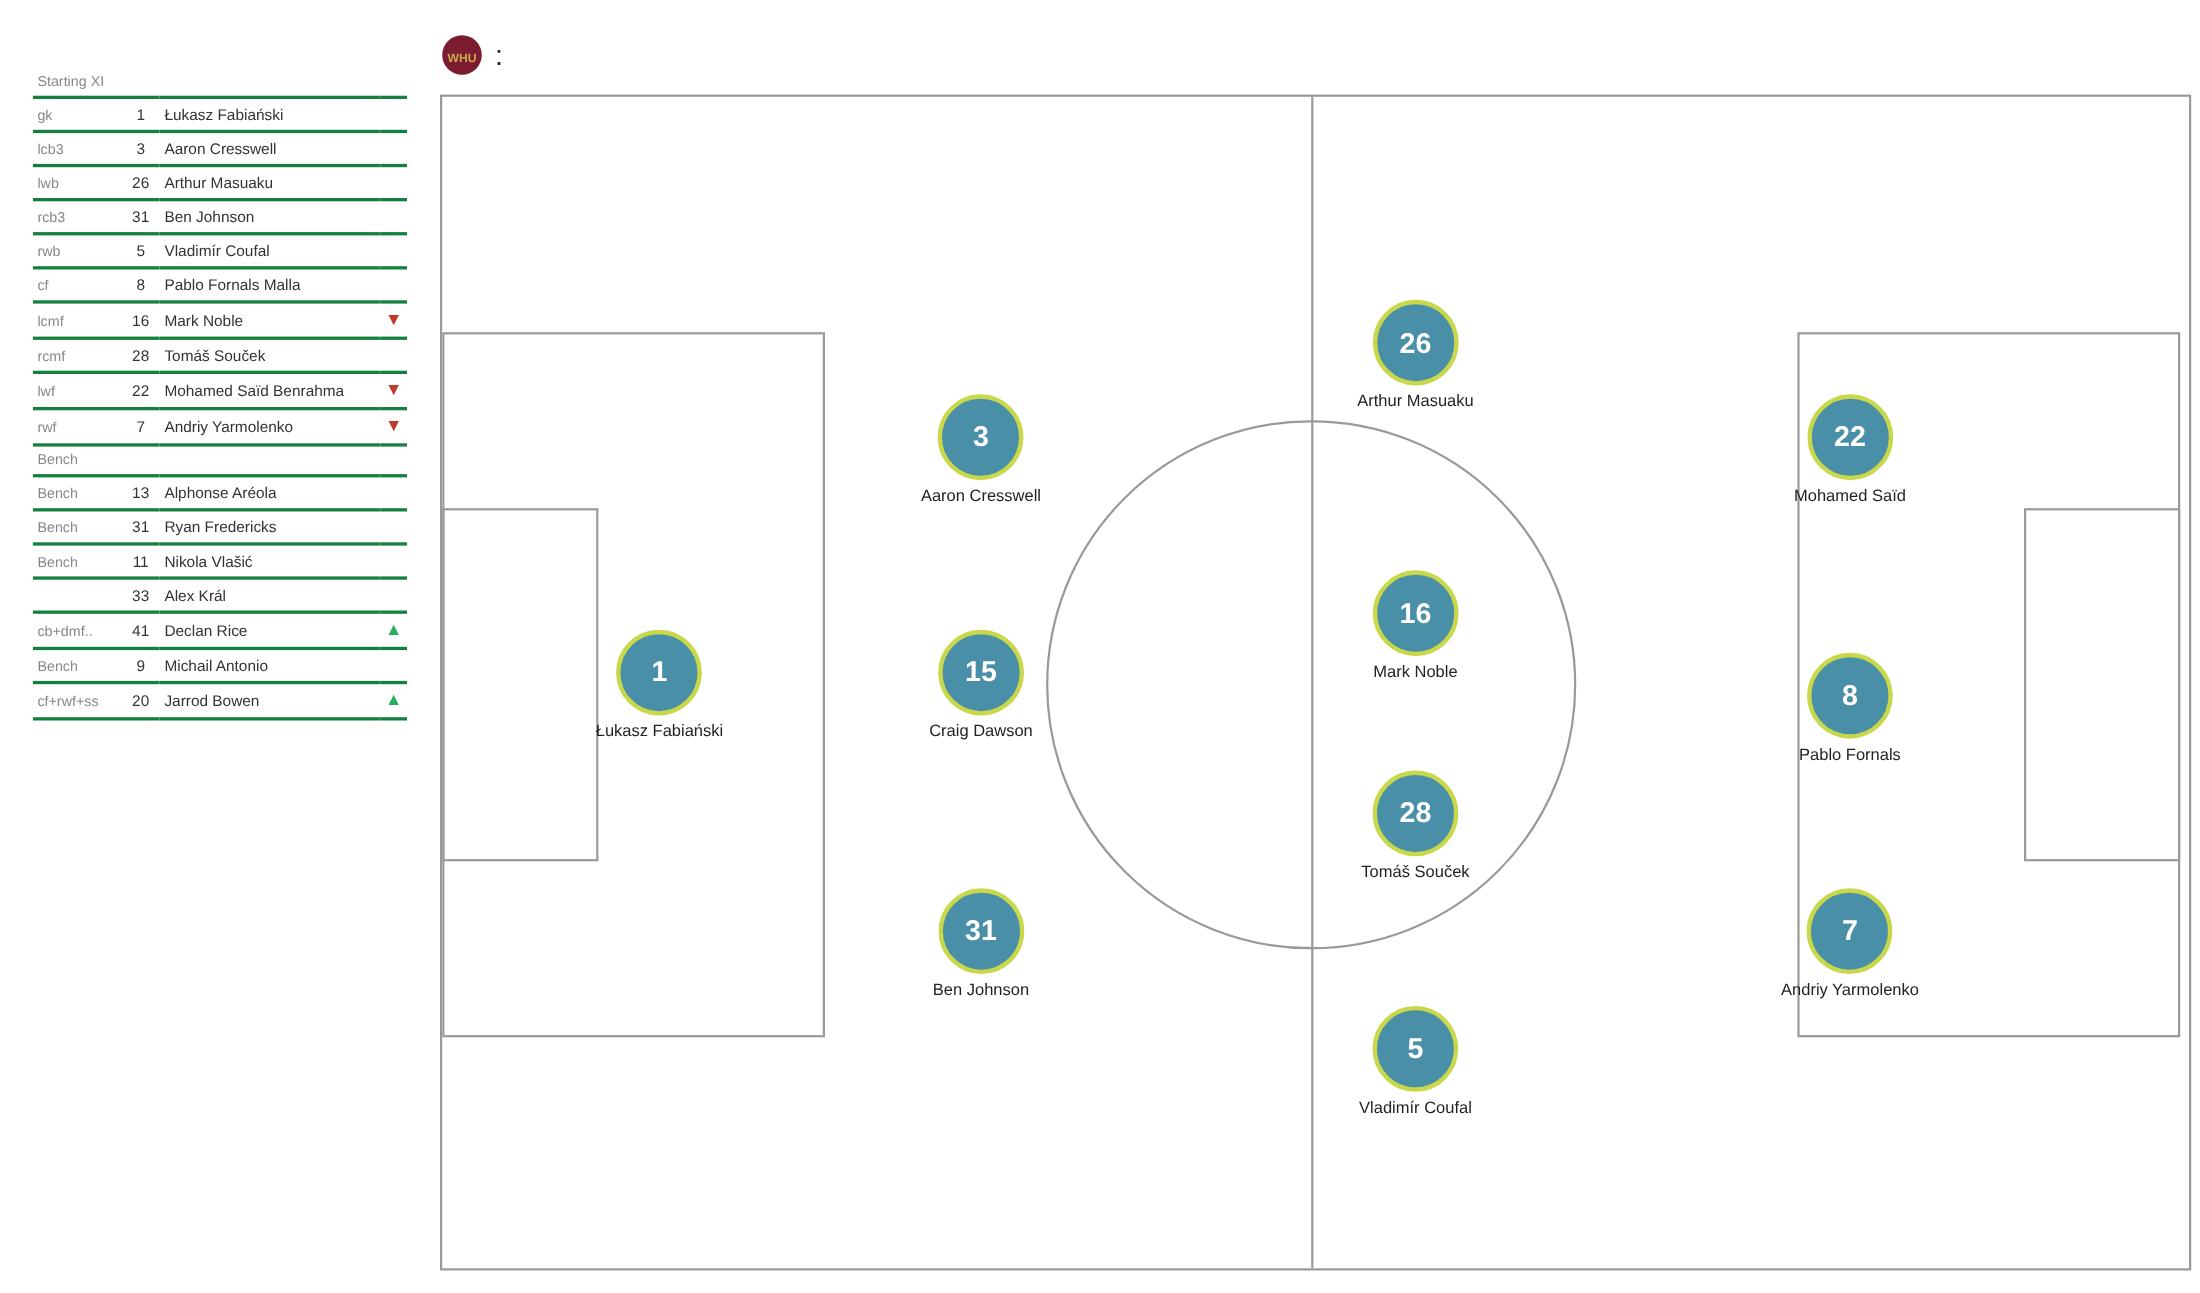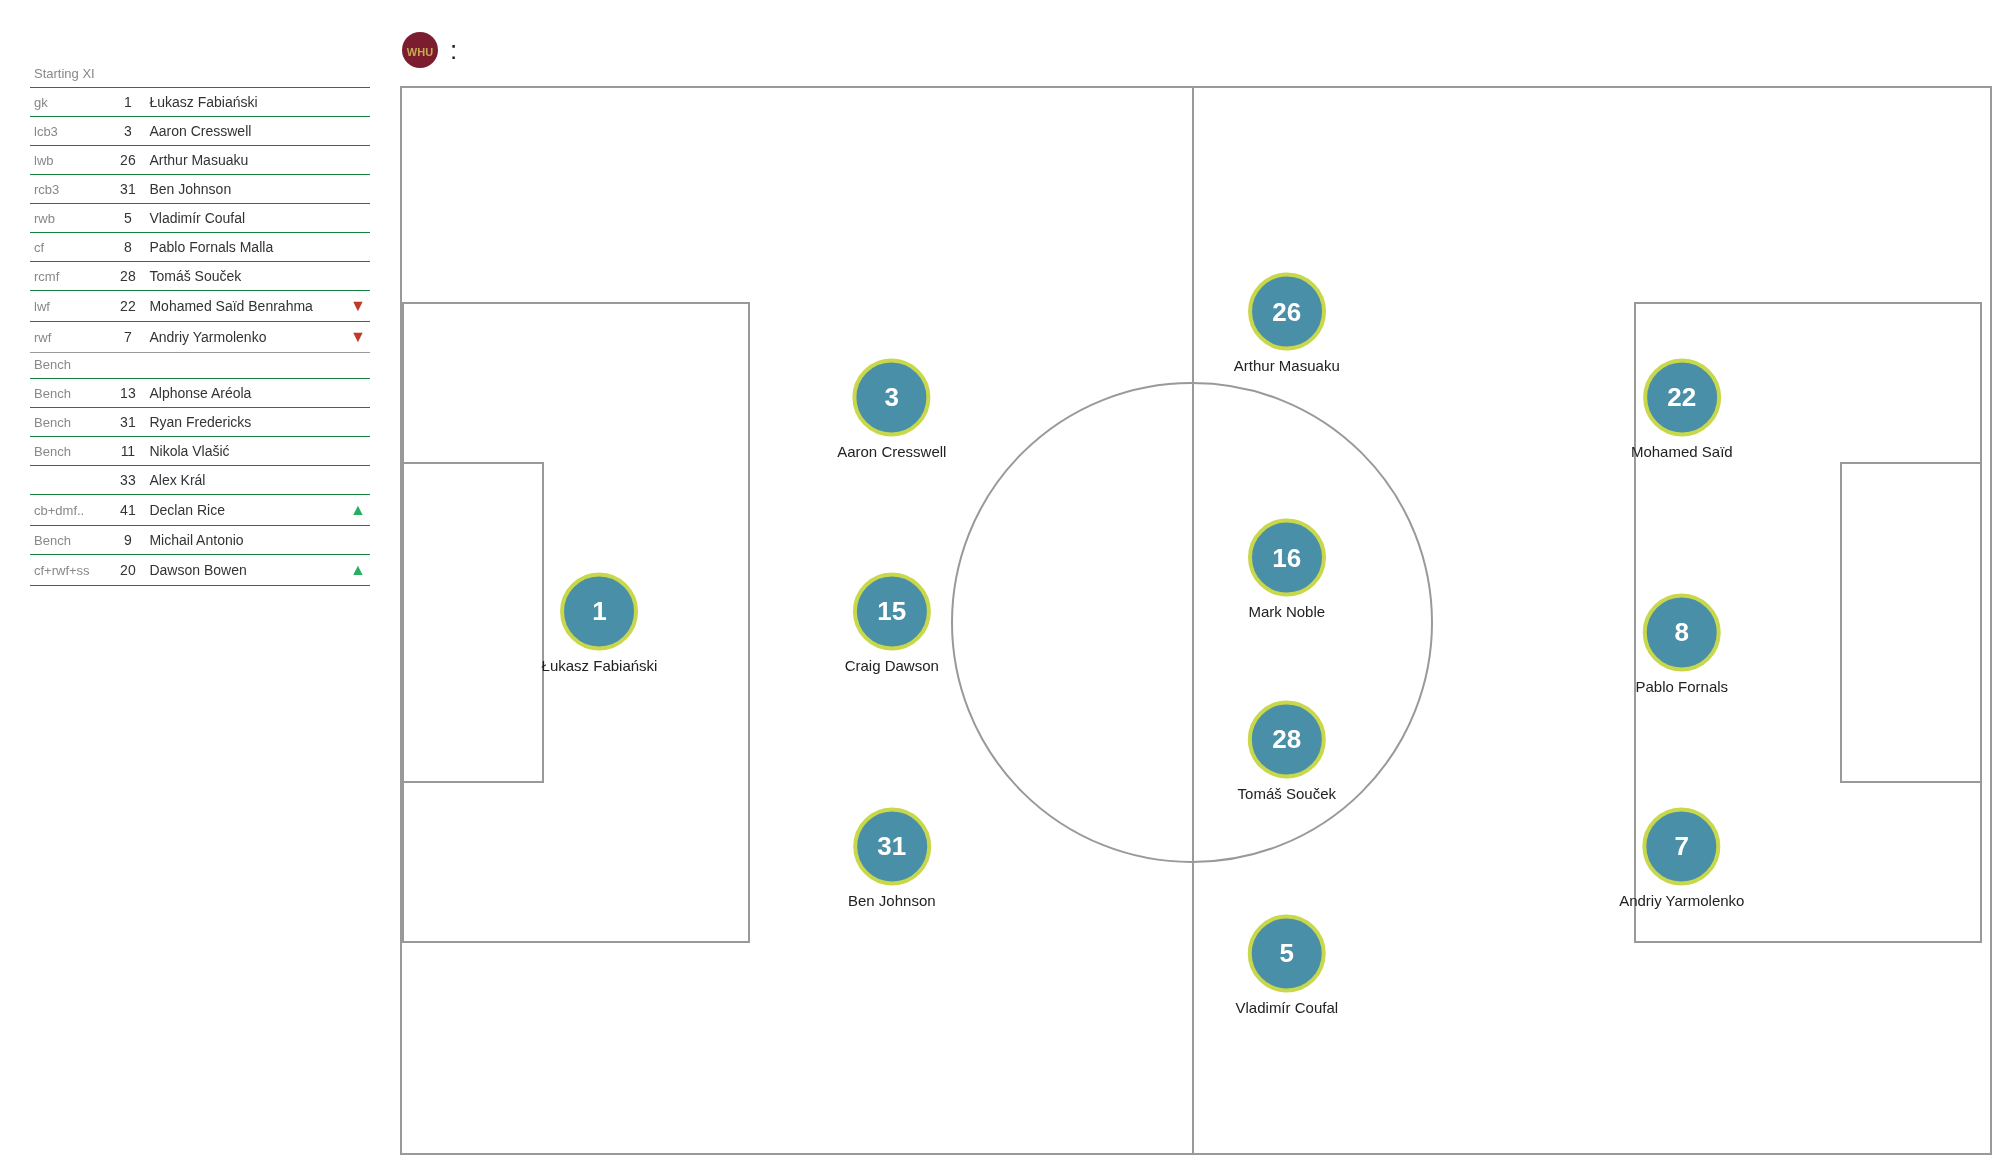--- a/index.html
+++ b/index.html
@@ -25,21 +25,21 @@
       margin-bottom: 20px;
       color: #222;
       text-align: center;
     }
     .roster-table {
       width: 100%;
       border-collapse: collapse;
       font-size: 14px;
     }
     .roster-table tr {
-      border-bottom: 1px solid #15803d;
+      border-bottom: 3px solid #15803d;
     }
     .roster-table td {
       padding: 6px 4px;
       color: #333;
       vertical-align: middle;
     }
     .roster-table .col-role {
       color: #888;
       font-size: 13px;
       min-width: 55px;
@@ -180,20 +180,26 @@
           <td class="col-name">Vladimír Coufal</td>
           <td class="col-icon"></td>
         </tr>
         <tr>
           <td class="col-role">cf</td>
           <td class="col-num">8</td>
           <td class="col-name">Pablo Fornals Malla</td>
           <td class="col-icon"></td>
         </tr>
         <tr>
+          <td class="col-role">lcmf</td>
+          <td class="col-num">16</td>
+          <td class="col-name">Mark Noble</td>
+          <td class="col-icon"><span class="arrow-down">▼</span></td>
+        </tr>
+        <tr>
           <td class="col-role">rcmf</td>
           <td class="col-num">28</td>
           <td class="col-name">Tomáš Souček</td>
           <td class="col-icon"></td>
         </tr>
         <tr>
           <td class="col-role">lwf</td>
           <td class="col-num">22</td>
           <td class="col-name">Mohamed Saïd Benrahma</td>
           <td class="col-icon"><span class="arrow-down">▼</span></td>
@@ -242,21 +248,21 @@
         </tr>
         <tr>
           <td class="col-role">Bench</td>
           <td class="col-num">9</td>
           <td class="col-name">Michail Antonio</td>
           <td class="col-icon"></td>
         </tr>
         <tr>
           <td class="col-role">cf+rwf+ss</td>
           <td class="col-num">20</td>
-          <td class="col-name">Dawson Bowen</td>
+          <td class="col-name">Jarrod Bowen</td>
           <td class="col-icon"><span class="arrow-up">▲</span></td>
         </tr>
       </tbody>
   </table>
 </div>
 
 <div class="right-panel">
   <div class="pitch-header">
 
     <svg class="team-badge" viewBox="0 0 40 40" xmlns="http://www.w3.org/2000/svg">

